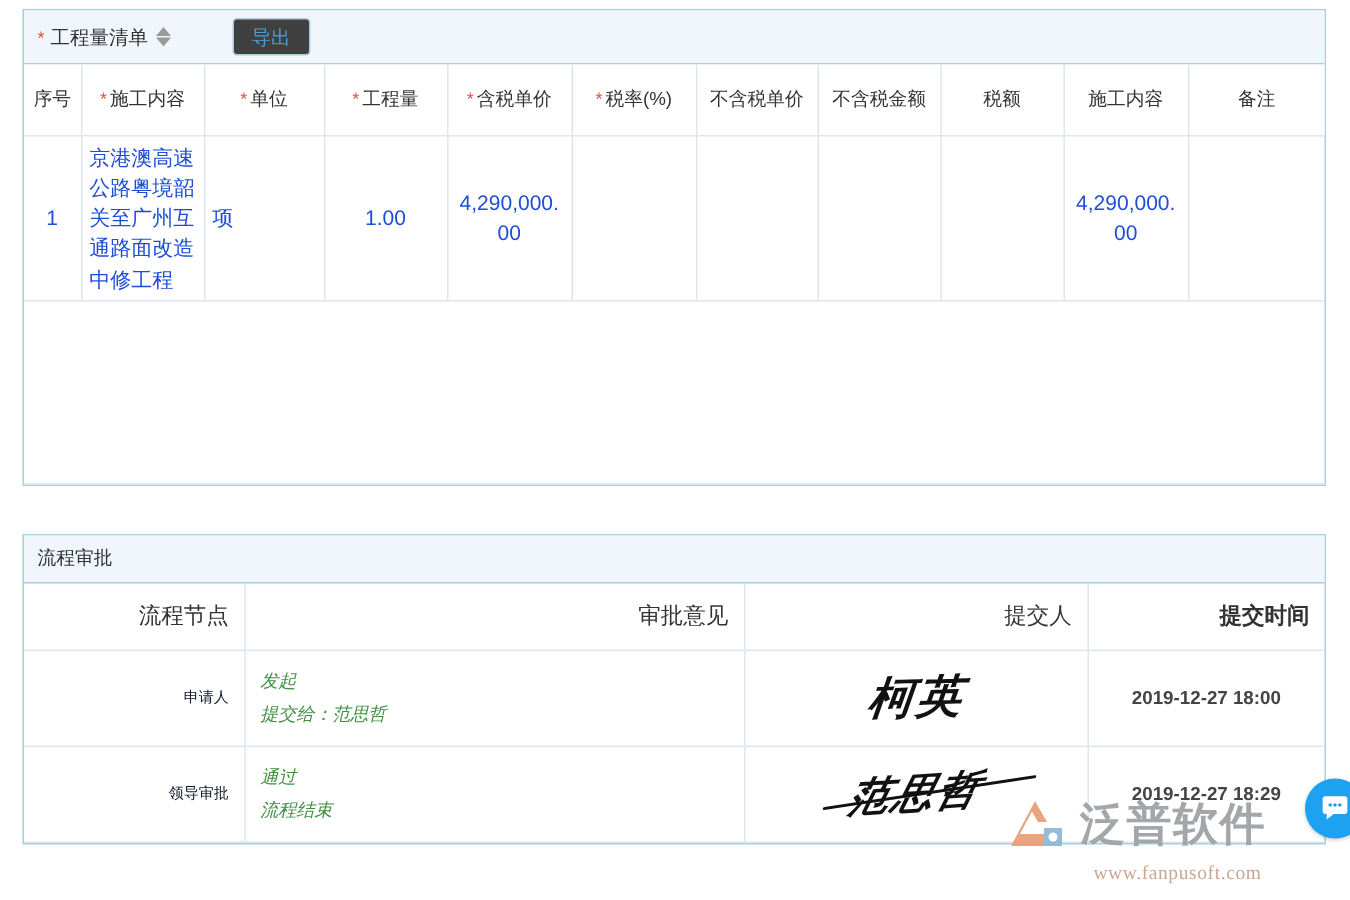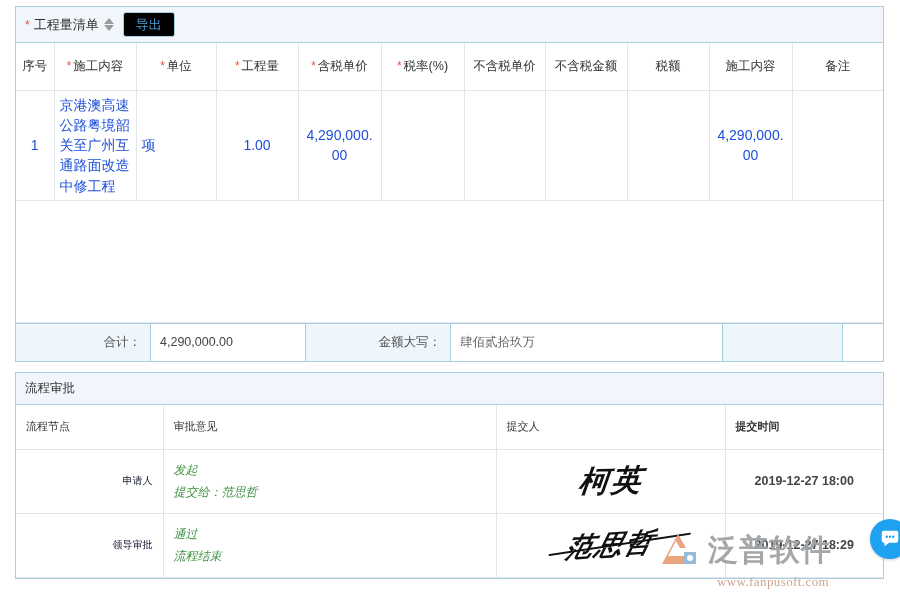--- a/index.html
+++ b/index.html
@@ -21,21 +21,21 @@
   
   .panel {
     position: absolute;
     left: 15px;
     width: 869px;
     border: 1px solid #a8cfdd;
     background: #ffffff;
   }
 
   #bill-panel { top: 6px; }
-  #approval-panel { top: 372px; }
+  #approval-panel { top: 356px; }
 
   
   .panel-bar {
     height: 36px;
     background: #f0f6fc;
     border-bottom: 1px solid #a8cfdd;
     display: flex;
     align-items: center;
     padding: 0 9px;
     gap: 8px;
@@ -73,26 +73,27 @@
     border-left: 5px solid transparent;
     border-right: 5px solid transparent;
   }
   .spinner-icon i.up   { border-bottom: 6px solid #9b9b9b; }
   .spinner-icon i.down { border-top: 6px solid #9b9b9b; }
 
   .btn-export {
     font-family: inherit;
     font-size: 13px;
     color: #4a9fd8;
-    background: #000000;
+    background: #404040;
     border: 1px solid #a8cfdd;
     border-radius: 3px;
     padding: 4px 12px;
     cursor: pointer;
     line-height: 1.2;
+    margin-left: 32px;
   }
 
   
   table.grid {
     border-collapse: collapse;
     width: 100%;
     table-layout: fixed;
   }
   table.grid th, table.grid td {
     border-right: 1px solid #dfe6ec;
@@ -184,22 +185,22 @@
     border-right: 1px solid #dfe6ec;
     border-bottom: 1px solid #dfe6ec;
     padding: 6px 10px;
     font-weight: normal;
     vertical-align: middle;
   }
   table.approval th:last-child, table.approval td:last-child { border-right: none; font-weight: bold; }
 
   table.approval thead th {
     height: 44px;
-    text-align: left;
-    font-size: 11px;
+    text-align: right;
+    font-size: 15px;
     color: #333;
   }
   table.approval tbody tr { height: 64px; }
 
   .node-cell {
     text-align: right;
     font-size: 10px;
     color: #0f172a;
   }
   .opinion-cell {
@@ -237,21 +238,21 @@
     left: -16px; right: -34px; top: 46%;
     height: 2px;
     background: #111;
     transform: rotate(-5deg);
     border-radius: 2px;
   }
 
   
   #watermark {
     position: absolute;
-    right: 12px;
+    right: 0;
     bottom: 4px;
     width: 230px;
     height: 66px;
     pointer-events: none;
     opacity: .95;
   }
   .wm-row { display: flex; align-items: center; gap: 6px; }
   .wm-text {
     font-size: 30px;
     font-weight: 700;
@@ -343,28 +344,20 @@
         <td></td>
         <td>4,290,000.00</td>
         <td></td>
       </tr>
       <tr class="filler-row">
         <td colspan="11"></td>
       </tr>
     </tbody>
   </table>
 
-  <div class="summary">
-    <div class="sum-cell sum-label l1">合计：</div>
-    <div class="sum-cell sum-value v1">4,290,000.00</div>
-    <div class="sum-cell sum-label l2">金额大写：</div>
-    <div class="sum-cell sum-value v2">肆佰贰拾玖万</div>
-    <div class="sum-cell sum-blank-blue"></div>
-    <div class="sum-cell sum-blank-white"></div>
-  </div>
 </div>
 
 <div class="panel" id="approval-panel">
 
   <div class="approval-bar">流程审批</div>
 
   <table class="approval">
     <colgroup>
       <col style="width:147px">
         <col style="width:333px">

